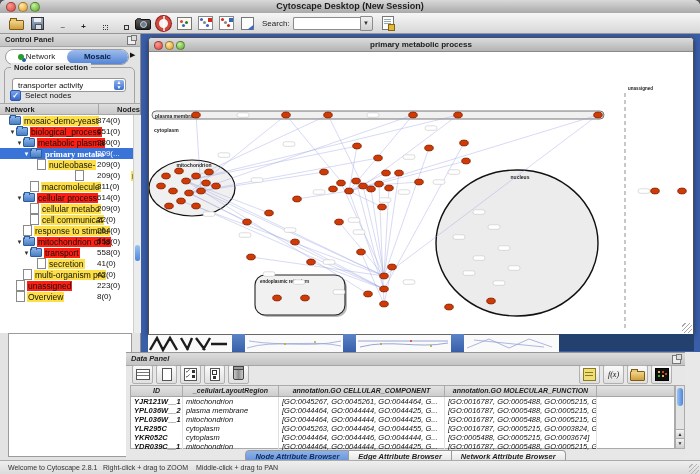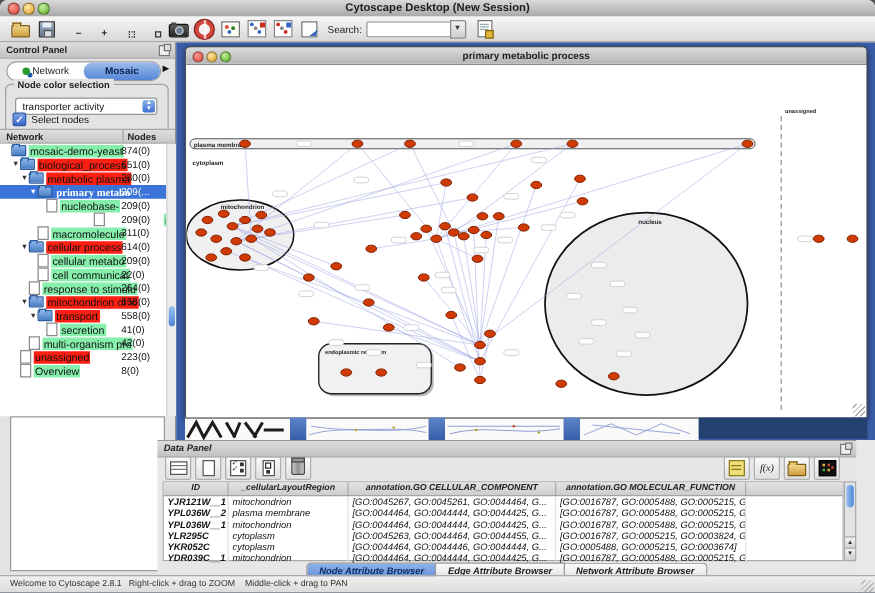--- a/index.html
+++ b/index.html
@@ -56,34 +56,34 @@
   .net-tab-ic{width:6px;height:6px;background:#2a9a2a;border-radius:50%;box-shadow:3px 3px 0 -1px #1b5fae;}
   .cp-arrow{position:absolute;left:130px;top:17px;font-size:7px;color:#111;}
   .cp-field{position:absolute;left:4px;top:33px;width:131px;height:48px;border:1px solid #a3a3a3;border-radius:5px;box-sizing:border-box;}
   .cp-legend{position:absolute;left:6px;top:-5px;background:#e3e3e3;font-size:7.5px;font-weight:bold;color:#222;padding:0 3px;}
   .cp-select{position:absolute;left:7px;top:10px;width:114px;height:14px;background:#fff;border:1px solid #969696;border-radius:3px;font-size:8px;line-height:14px;padding-left:5px;color:#111;box-sizing:border-box;}
   .sel-stepper{position:absolute;right:1px;top:1px;width:10px;height:10px;background:linear-gradient(#8fb3ea,#3d6fd0);border-radius:2px;color:#fff;font-size:5px;line-height:5px;text-align:center;}
   .cp-check-row{position:absolute;left:10px;top:56px;display:flex;align-items:center;gap:4px;font-size:8px;color:#111;}
   .checkbox{width:9px;height:9px;background:linear-gradient(#7ca2e8,#3767c9);border:1px solid #2b57a8;border-radius:2px;color:#fff;font-size:8px;line-height:9px;text-align:center;font-weight:bold;}
   .net-list-head{position:absolute;left:0;top:69px;width:140px;height:12px;background:linear-gradient(#dedede,#c8c8c8);border-top:1px solid #a7a7a7;border-bottom:1px solid #a7a7a7;display:flex;font-size:7.5px;font-weight:bold;color:#222;box-sizing:border-box;}
   .nlh-a{flex:1;padding:1px 0 0 5px;}
-  .nlh-b{width:38px;border-left:1px solid #a7a7a7;padding:1px 0 0 3px;}
+  .nlh-b{width:38px;border-left:1px solid #a7a7a7;padding:1px 0 0 3px;text-align:right;}
   .tree{position:absolute;left:0;top:81px;width:133px;height:218px;background:#fff;overflow:hidden;}
   .tree-sb{position:absolute;left:133px;top:81px;width:7px;height:218px;background:#ececec;border-left:1px solid #cfcfcf;}
   .tree-sb-thumb{position:absolute;left:1px;top:130px;width:5px;height:16px;border-radius:3px;background:linear-gradient(#9cc2f0,#4c86dc);}
   .trow{height:11px;display:flex;align-items:center;font-size:8.5px;color:#111;white-space:nowrap;}
   .trow.sel{background:#3b74d8;color:#fff;}
   .arr{width:7px;font-size:6px;color:#333;text-align:center;flex:none;}
   .trow.sel .arr{color:#fff;}
   .tic{flex:none;position:relative;margin-right:2px;}
   .tic.folder{width:10px;height:7px;background:linear-gradient(#86b0e8,#4a7ec2);border:1px solid #2c5d9e;border-radius:1px;}
   .tic.folder::before{content:'';position:absolute;top:-2px;left:0;width:4px;height:2px;background:#86b0e8;border:1px solid #2c5d9e;border-bottom:none;}
   .tic.file{width:7px;height:9px;background:#fff;border:1px solid #8a8a8a;}
   .tlbl{padding:0 1px;overflow:hidden;flex:0 1 auto;}
-  .tlbl.green{background:#86efac;}
+  .tlbl.green{background:#fde047;}
   .tlbl.red{background:#fd2012;}
   .trow.sel .tlbl{background:transparent;font-weight:bold;}
   .tcnt{position:absolute;left:97px;font-size:8px;width:56px;}
   .trow{position:relative;}
   .birdseye{position:absolute;left:8px;top:299px;width:122px;height:122px;background:#fff;border:1px solid #9b9b9b;}
   
   .desktop{position:absolute;left:141px;top:34px;width:559px;height:318px;background:#3a5da8;overflow:hidden;}
   .netwin{position:absolute;left:7px;top:3px;width:546px;height:297px;border:1px solid #4f4f4f;border-radius:4px 4px 0 0;box-shadow:0 2px 5px rgba(0,0,0,.45);background:#fff;box-sizing:border-box;}
   .netwin-tb{height:13px;background:linear-gradient(#dcdcdc,#b4b4b4);border-bottom:1px solid #8a8a8a;border-radius:3px 3px 0 0;position:relative;}
   .wtl{position:absolute;top:3px;width:7px;height:7px;border-radius:50%;border:1px solid rgba(0,0,0,.35);}

